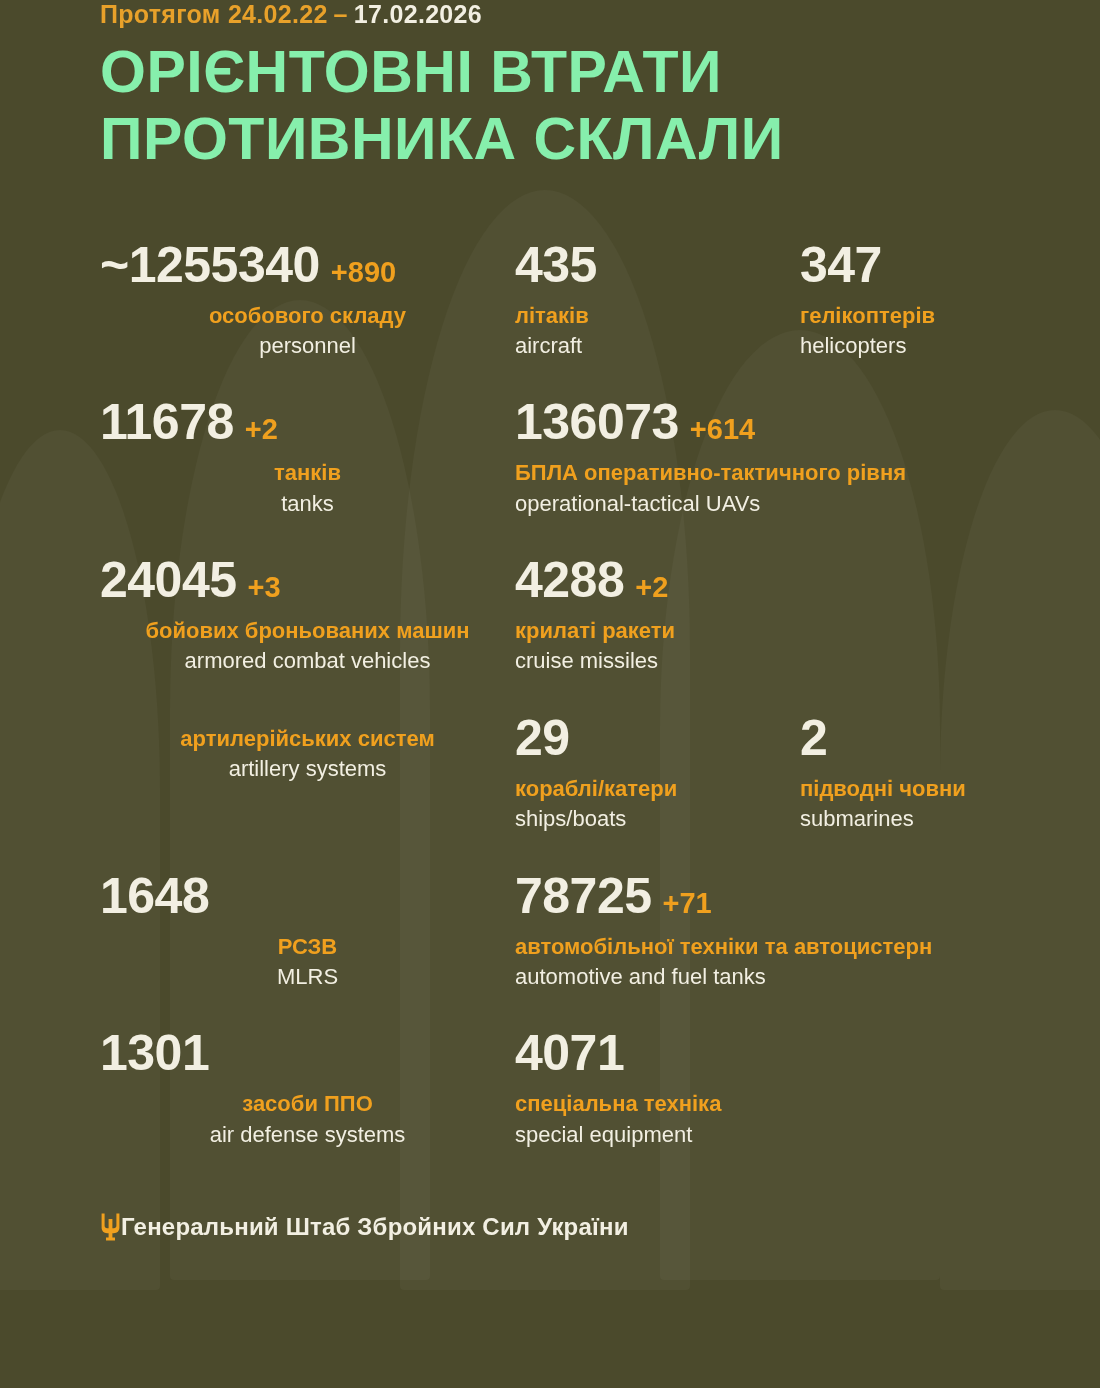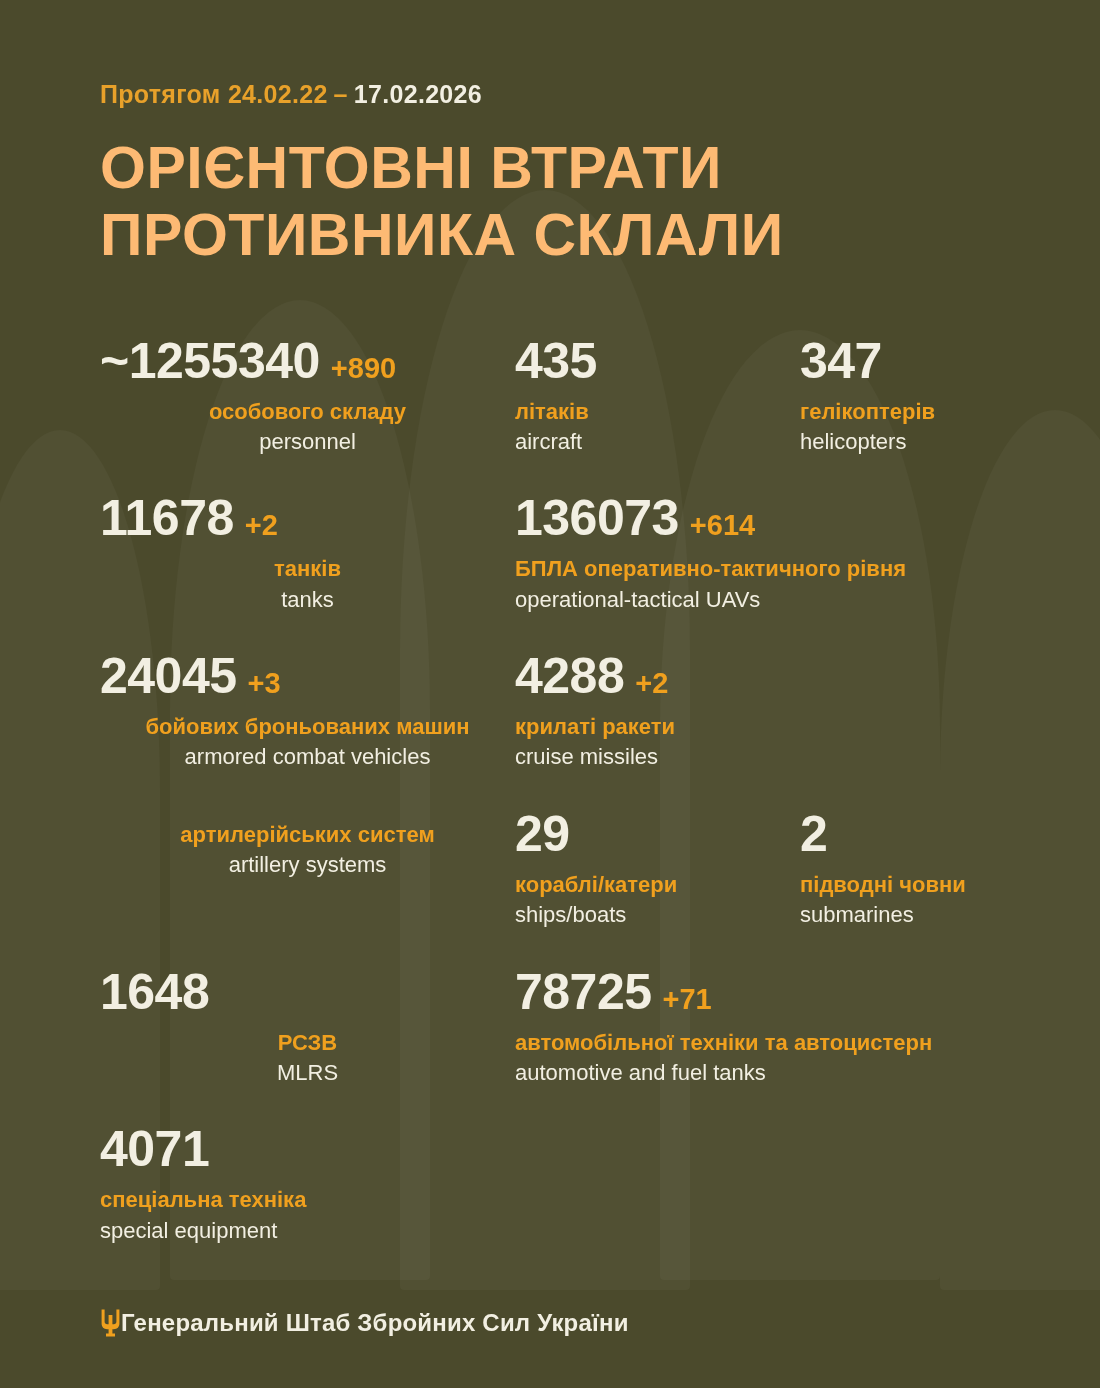--- a/index.html
+++ b/index.html
@@ -33,33 +33,32 @@
   .shell.s5 { left: -40px; top: 430px; width: 200px; height: 860px; }
 
   .page {
     position: relative;
     z-index: 2;
     padding: 0 100px;
     box-sizing: border-box;
   }
 
   .date-line {
-    margin-top: 80px;
     font-size: 25px;
     font-weight: bold;
     letter-spacing: 0.3px;
     color: #e8e4d2;
   }
   .date-line .from { color: #e8a12a; }
   .date-line .dash { color: #e8a12a; padding: 0 6px; }
   .date-line .to { color: #f2efe2; }
 
   .headline {
-    margin-top: 26px;
-    color: #fdba74;
+    margin-top: 10px;
+    color: #86efac;
     font-size: 59px;
     font-weight: bold;
     line-height: 1.14;
     letter-spacing: 0.5px;
     text-transform: uppercase;
   }
 
   .grid {
     margin-top: 66px;
     position: relative;
@@ -254,20 +253,28 @@
         <div class="value-line">
           <span class="value">78725</span>
           <span class="delta">+71</span>
         </div>
         <div class="label-ua">автомобільної техніки та автоцистерн</div>
         <div class="label-en">automotive and fuel tanks</div>
       </div>
     </div>
 
     <div class="row">
+      <div class="cell col-a">
+        <div class="value-line">
+          <span class="value">1301</span>
+          <span class="delta"></span>
+        </div>
+        <div class="label-ua">засоби ППО</div>
+        <div class="label-en">air defense systems</div>
+      </div>
       <div class="cell col-wide">
         <div class="value-line">
           <span class="value">4071</span>
           <span class="delta"></span>
         </div>
         <div class="label-ua">спеціальна техніка</div>
         <div class="label-en">special equipment</div>
       </div>
     </div>
 

